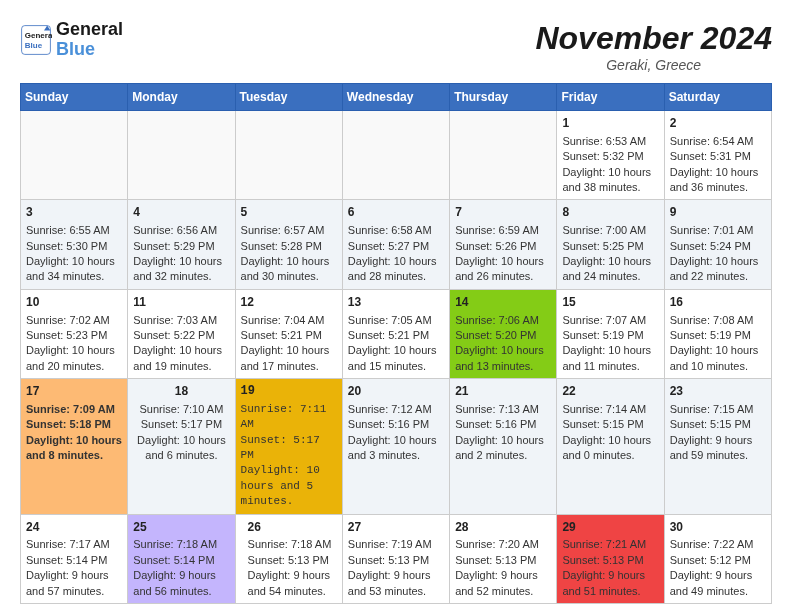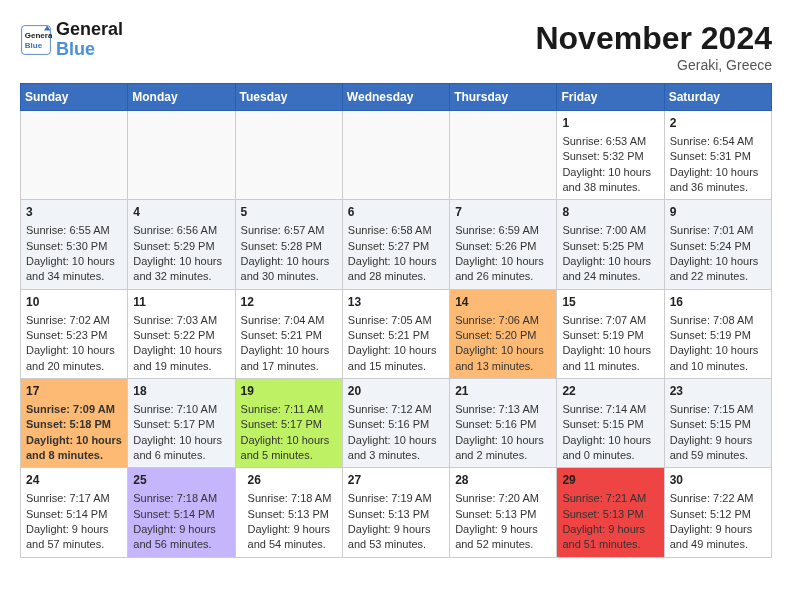--- a/index.html
+++ b/index.html
@@ -25,21 +25,22 @@
       font-size: 18px;
       font-weight: bold;
       color: #1a1a1a;
       line-height: 1.1;
     }
     .logo-icon {
       width: 32px;
       height: 32px;
     }
     .title-block {
-      text-align: right;
+      text-align: center;
+      font-style: italic;
     }
     .month-title {
       font-size: 32px;
       font-weight: bold;
       color: #1a1a1a;
     }
     .location {
       font-size: 14px;
       color: #555;
     }
@@ -202,21 +203,21 @@
           <div class="day-info" style="white-space: pre-line;">Sunrise: 7:04 AM
 Sunset: 5:21 PM
 Daylight: 10 hours and 17 minutes.</div>
         </td>
         <td style="background: rgb(255, 255, 255);">
           <span class="day-num">13</span>
           <div class="day-info" style="white-space: pre-line;">Sunrise: 7:05 AM
 Sunset: 5:21 PM
 Daylight: 10 hours and 15 minutes.</div>
         </td>
-        <td style="background: #fdba74;">
+        <td style="background: #84cc16;">
           <span class="day-num">14</span>
           <div class="day-info" style="white-space: pre-line;">Sunrise: 7:06 AM
 Sunset: 5:20 PM
 Daylight: 10 hours and 13 minutes.</div>
         </td>
         <td style="background: rgb(255, 255, 255);">
           <span class="day-num">15</span>
           <div class="day-info" style="white-space: pre-line;">Sunrise: 7:07 AM
 Sunset: 5:19 PM
 Daylight: 10 hours and 11 minutes.</div>
@@ -228,27 +229,27 @@
 Daylight: 10 hours and 10 minutes.</div>
         </td>
       </tr>
       <tr>
         <td style="background: #fdba74;">
           <span class="day-num">17</span>
           <div class="day-info" style="white-space: pre-line; font-weight: bold;">Sunrise: 7:09 AM
 Sunset: 5:18 PM
 Daylight: 10 hours and 8 minutes.</div>
         </td>
-        <td style="background: rgb(240, 244, 248);">
+        <td style="background: rgb(240, 244, 248); text-align: center;">
           <span class="day-num">18</span>
           <div class="day-info" style="white-space: pre-line;">Sunrise: 7:10 AM
 Sunset: 5:17 PM
 Daylight: 10 hours and 6 minutes.</div>
         </td>
-        <td style="background: #bef264;">
+        <td style="background: #eab308; font-family: Liberation Mono, monospace;">
           <span class="day-num">19</span>
           <div class="day-info" style="white-space: pre-line;">Sunrise: 7:11 AM
 Sunset: 5:17 PM
 Daylight: 10 hours and 5 minutes.</div>
         </td>
         <td style="background: rgb(240, 244, 248);">
           <span class="day-num">20</span>
           <div class="day-info" style="white-space: pre-line;">Sunrise: 7:12 AM
 Sunset: 5:16 PM
 Daylight: 10 hours and 3 minutes.</div>

